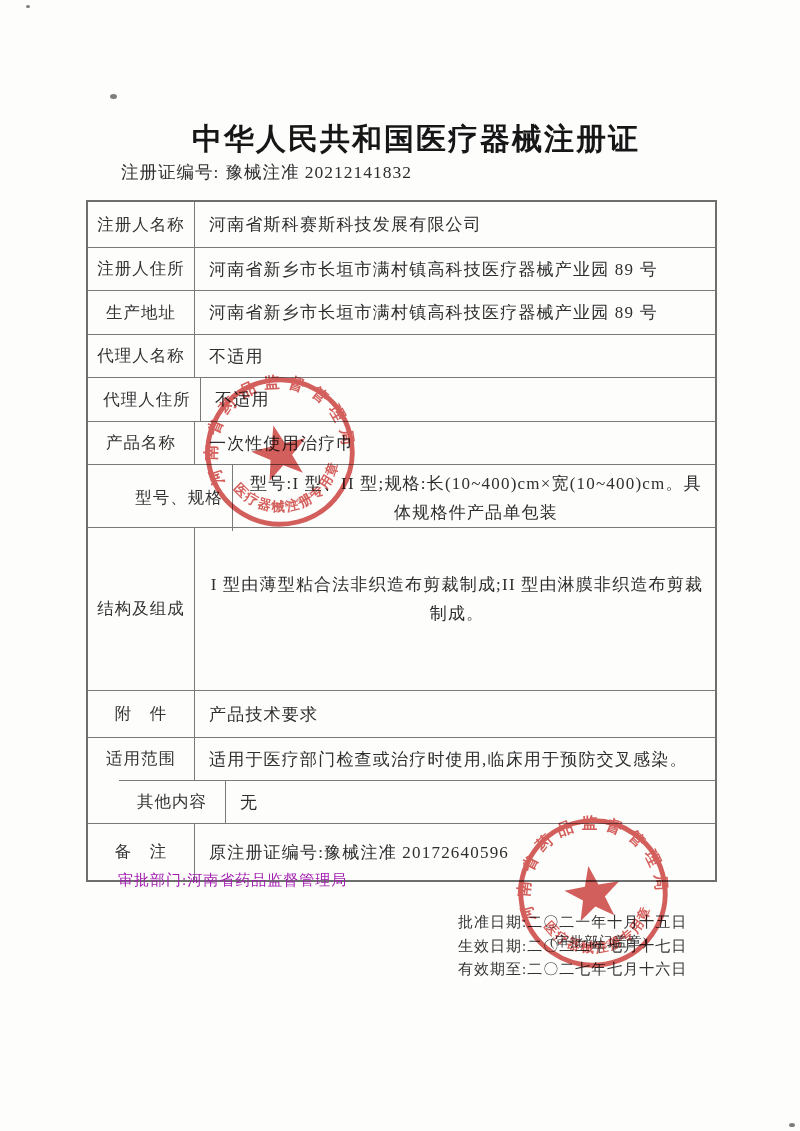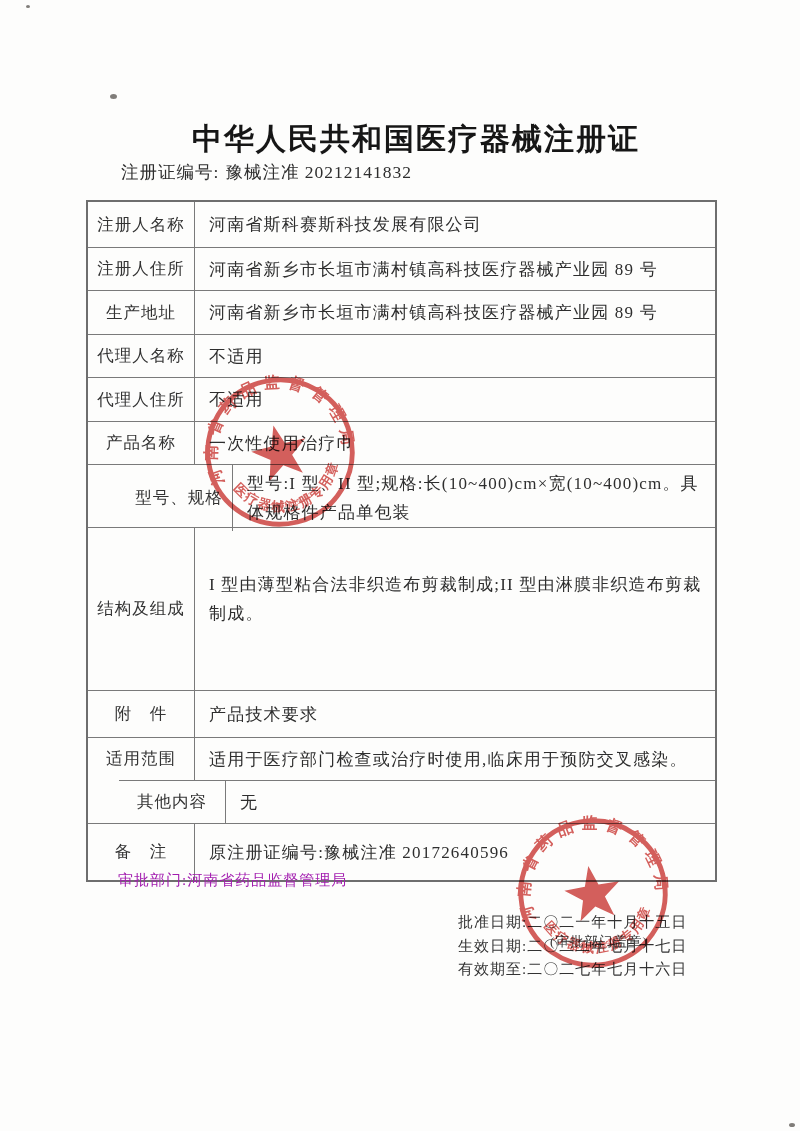--- a/index.html
+++ b/index.html
@@ -44,26 +44,27 @@
   .cell.lab{
     justify-content:center;text-align:center;
     border-right:1px solid #7a7a7a;
     font-size:16.5px;letter-spacing:1px;color:#333;
     padding:2px 4px;
   }
   .cell.val{
     padding:4px 10px 4px 14px;
     font-size:17px;letter-spacing:1.2px;color:#2e2e2e;
     line-height:29px;
+    text-align:center;
   }
   .row:nth-child(1){height:45px;}
   .row:nth-child(2){height:43px;}
   .row:nth-child(3){height:44px;}
   .row:nth-child(4){height:43px;}
-  .row:nth-child(5){height:44px;}
+  .row:nth-child(5){height:44px;padding-left:6px;}
   .row:nth-child(6){height:43px;}
   .row:nth-child(7){height:63px;padding-left:38px;}
   .row:nth-child(8){height:163px;}
   .row:nth-child(9){height:47px;}
   .row:nth-child(10){height:43px;}
   .row:nth-child(11){height:43px;margin-left:31px;}
   .row:nth-child(12){height:57px;}
   .row:nth-child(8) .cell.val{align-items:flex-start;padding-top:42px;}
   
   .approval-line{

